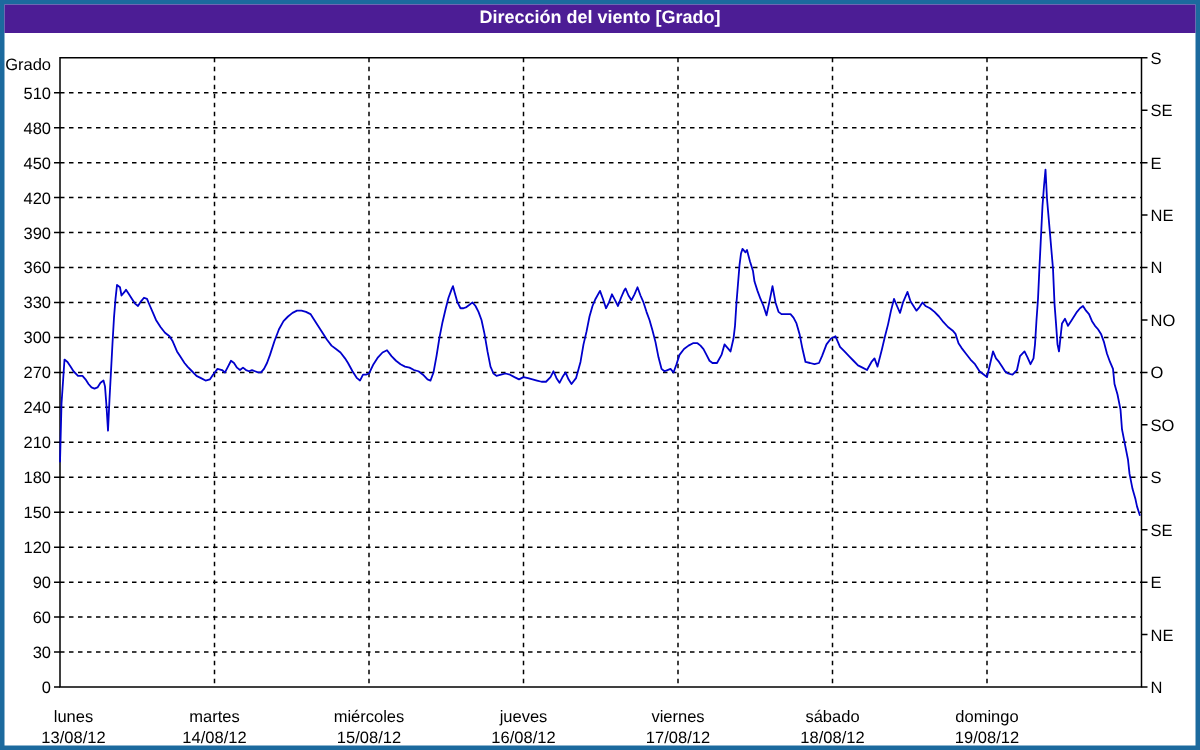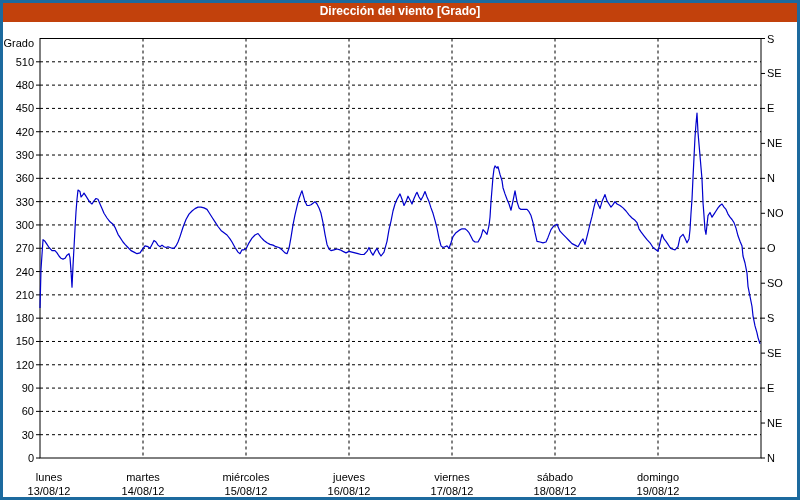--- a/index.html
+++ b/index.html
@@ -1,20 +1,20 @@
 <!DOCTYPE html>
 <html><head>
 <meta charset="utf-8">
 <style>
   html,body{margin:0;padding:0;background:#e8e8e8;}
   #stage{position:relative;width:800px;height:500px;background:#ffffff;
          box-sizing:border-box;border:3px solid #1c6a9e;overflow:hidden;
          font-family:"Liberation Sans",sans-serif;}
   #titlebar{position:absolute;top:-3px;left:-3px;width:800px;height:22px;
-            background:#c2410c;color:#ffffff;font-size:12px;font-weight:bold;
+            background:#4c1d95;color:#ffffff;font-size:12px;font-weight:bold;
             line-height:22px;text-align:center;}
   #chart{position:absolute;top:-3px;left:-3px;width:800px;height:500px;}
   #chart text{font-family:"Liberation Sans",sans-serif;fill:#000000;}
 </style>
 </head>
 <body>
 
 <div id="stage">
   <svg id="chart" viewBox="0 0 800 500" xmlns="http://www.w3.org/2000/svg">
       <line x1="36" y1="458" x2="40" y2="458" stroke="#000000"></line>

